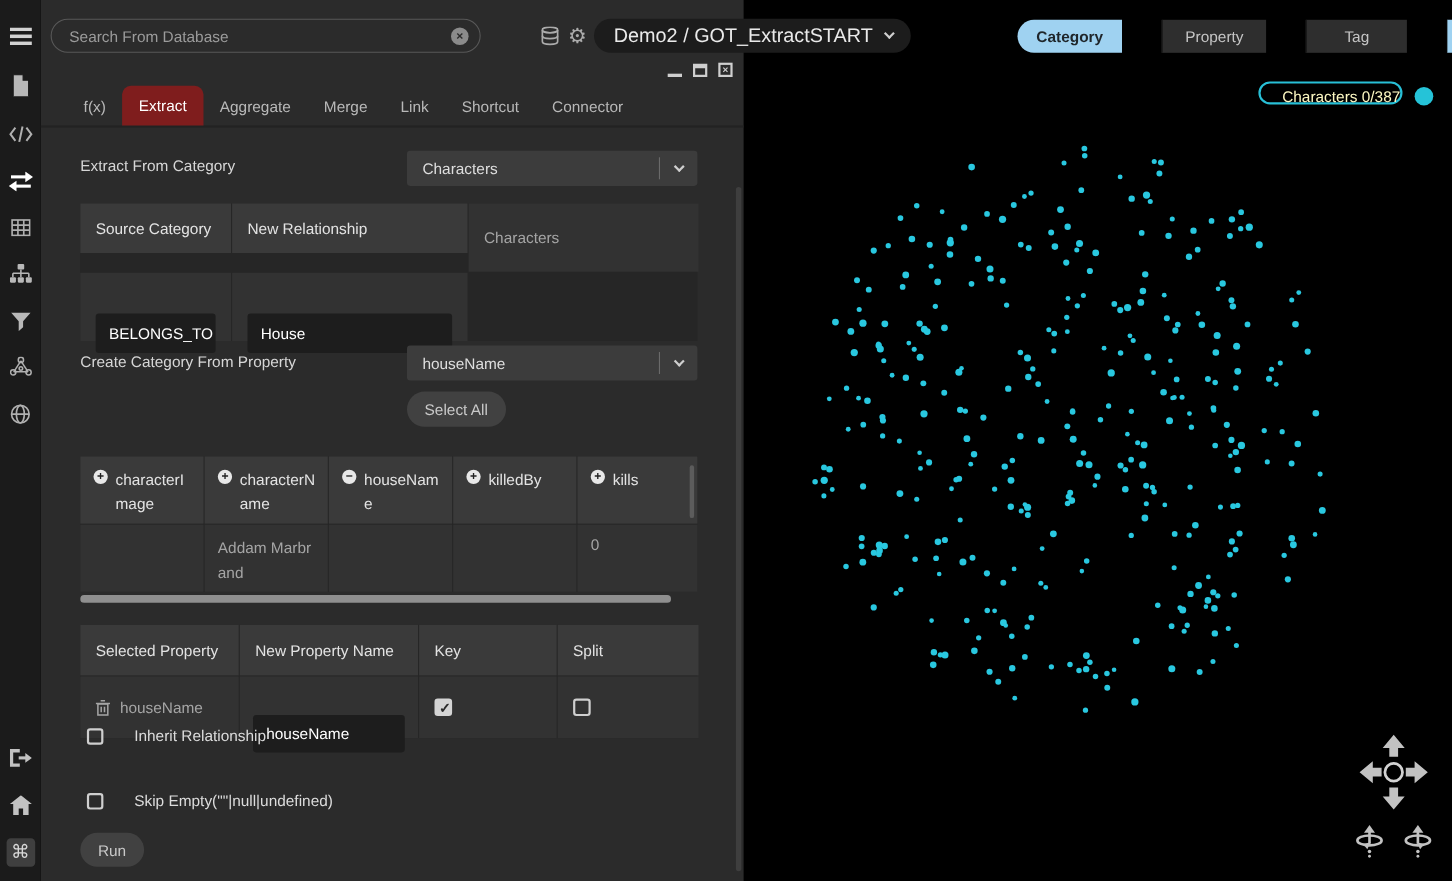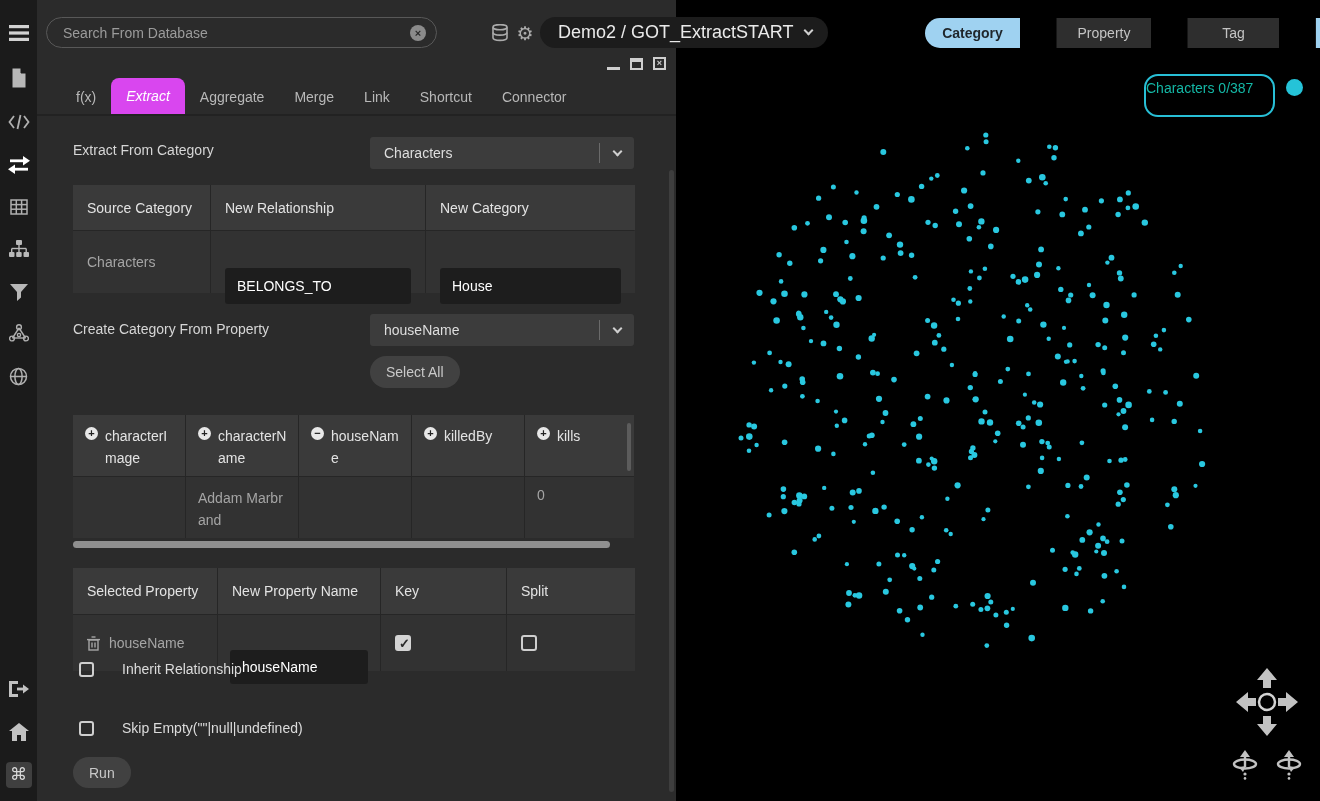--- a/index.html
+++ b/index.html
@@ -31,21 +31,21 @@
 
   .winctl { position:absolute; top:57px; right:10px; display:flex; gap:10px; align-items:flex-end; height:13px; }
   .wc-min { width:13px; height:3px; background:#cfcfcf; }
   .wc-max { width:13px; height:12px; border:2px solid #cfcfcf; border-top:4px solid #cfcfcf; }
   .wc-close { width:13px; height:13px; border:2px solid #cfcfcf; color:#cfcfcf; font-size:9px; font-weight:bold;
     line-height:9px; text-align:center; }
 
   .tabstrip { position:absolute; left:0; top:80px; width:639px; height:36px; border-bottom:2px solid #222;
     padding-left:24px; display:flex; align-items:flex-end; }
   .ptab { font-size:14px; color:#b8b8b8; padding:0 15px; line-height:34px; cursor:pointer; }
-  .ptab.active { background:#d946ef; color:#fff; border-radius:8px 8px 0 0; line-height:36px;font-style:italic; }
+  .ptab.active { background:#7f1d1d; color:#fff; border-radius:8px 8px 0 0; line-height:36px; }
 
   .flabel { position:absolute; font-size:14px; color:#d6d6d6; }
   .select { position:absolute; left:333px; width:264px; height:32px; background:#3c3c3c; border-radius:3px;
     display:flex; align-items:center; padding-left:14px; cursor:pointer; }
   .select .val { font-size:14px; color:#dedede; flex:1; }
   .select .sep { width:1px; height:20px; background:#6a6a6a; }
   .select .sc { width:34px; display:flex; justify-content:center; }
   .select .sc i { width:7px; height:7px; border-right:2px solid #cfcfcf; border-bottom:2px solid #cfcfcf;
     transform:rotate(45deg); margin-top:-3px; }
 
@@ -76,22 +76,22 @@
   .optrow .lbl { font-size:14px; color:#dcdcdc; margin-left:28px; }
 
   
   .seg { position:absolute; left:925px; top:18px; height:30px; display:flex; z-index:4;gap:36px; }
   .seg .s { font-size:14px; line-height:30px; text-align:center; color:#c4c4c4; background:#2e2e2e; cursor:pointer; }
   .seg .s.on { background:#9fd2f1; color:#1f262b; font-weight:bold; }
   .seg .s:first-child { border-radius:15px 0 0 15px; }
   .seg .s:last-child { border-radius:0 15px 15px 0; }
   .seg .s + .s { border-left:1px solid #161616; }
 
-  .badge { position:absolute; left:1144px; top:74px; width:131px; height:43px; border:2px solid #28bfd6;
-    border-radius:14px; color:#14b8a6; font-size:14px; line-height:24px; text-align:left; cursor:pointer; }
+  .badge { position:absolute; left:1144px; top:74px; width:131px; height:21px; border:2px solid #28bfd6;
+    border-radius:14px; color:#fef9c3; font-size:14px; line-height:24px; text-align:right; cursor:pointer; }
   .cyandot { position:absolute; left:1286px; top:79px; width:17px; height:17px; border-radius:50%; background:#25c3d8; cursor:pointer; }
 
   #graph { position:absolute; left:676px; top:0; width:644px; height:801px; }
 
   .dpad { position:absolute; left:1234px; top:666px; cursor:pointer; }
   .rot { position:absolute; top:750px; cursor:pointer; }
 </style>
 </head>
 <body>
 
@@ -229,21 +229,20 @@
       <span class="val">Characters</span>
       <span class="sep"></span>
       <span class="sc">
           <i></i>
         </span>
     </div>
 
     <div class="grid" style="top:185px; grid-template-columns:137px 214px 209px;">
       <div class="hc cellpad" style="height:45px">Source Category</div>
       <div class="hc cellpad" style="height:45px">New Relationship</div>
-      <div class="hc cellpad" style="height:45px">New Category</div>
       <div class="bc cellpad" style="height:62px">Characters</div>
       <div class="bc" style="height:62px; display:flex; align-items:center; padding:0 14px;">
         <input class="dinput" style="width: 100%;" value="BELONGS_TO">
       </div>
       <div class="bc" style="height:62px; display:flex; align-items:center; padding:0 14px;">
         <input class="dinput" style="width: 100%;" value="House">
       </div>
     </div>
 
     <div class="flabel" style="left:36px; top:321px;">Create Category From Property</div>

